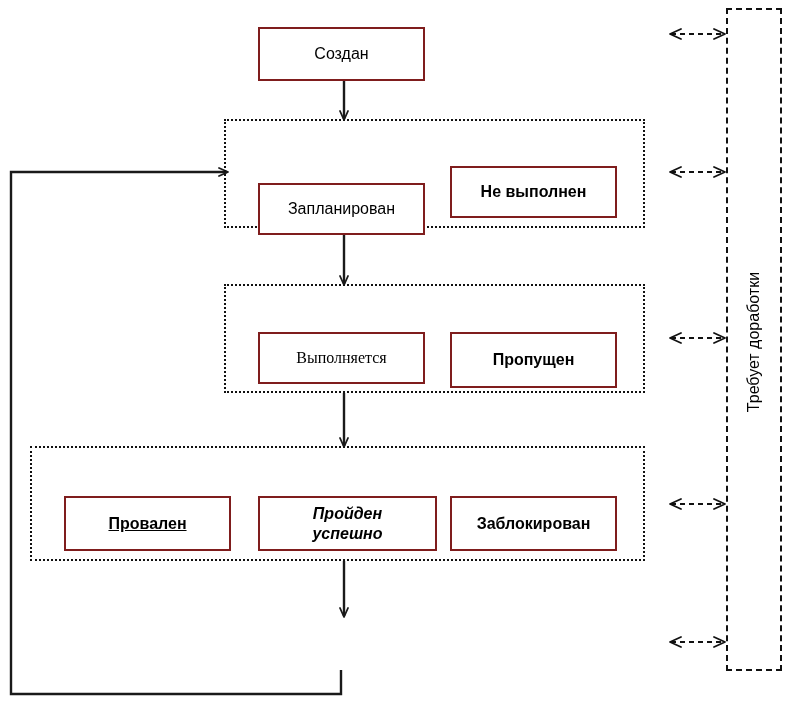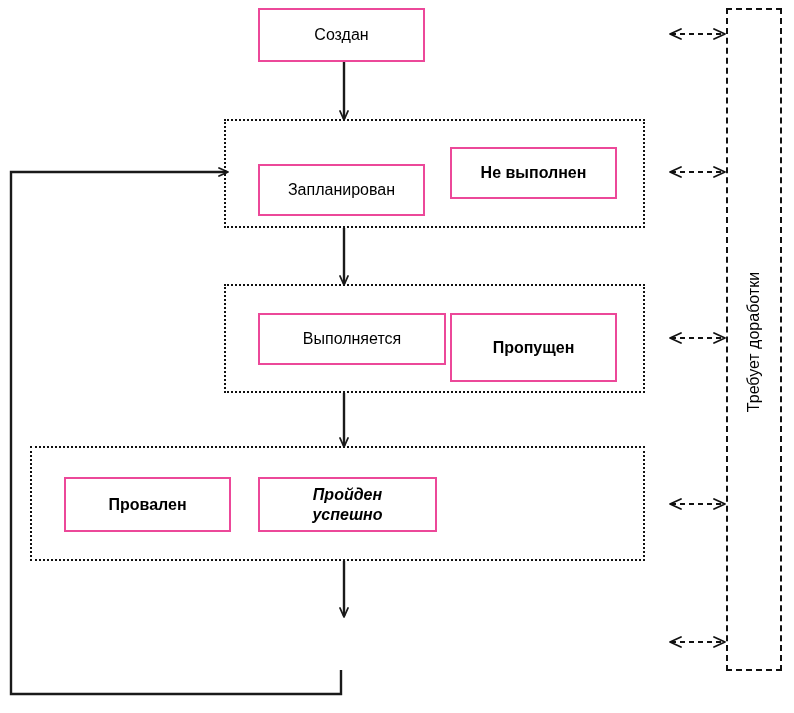--- a/index.html
+++ b/index.html
@@ -18,29 +18,30 @@
   svg.layer {
     position: absolute;
     left: 0; top: 0;
     width: 794px;
     height: 713px;
     pointer-events: none;
   }
   .node {
     position: absolute;
     box-sizing: border-box;
-    border: 2px solid #ec4899;
+    border: 2px solid #7f1d1d;
     background: #ffffff;
     display: flex;
     align-items: center;
     justify-content: center;
     text-align: center;
     color: #000000;
     font-size: 16px;
     line-height: 20px;
+    margin-top: 19px;
   }
   .node.bold { font-weight: bold; text-align: center; }
   .node .label { display: block; padding: 0 6px; white-space: pre-line; }
   .group {
     position: absolute;
     box-sizing: border-box;
     border: 2px dotted #111111;
     background: transparent;
   }
   .rework-box {
@@ -126,35 +127,38 @@
   </div>
 
   <div class="node" style="left:258px; top:164px; width:167px; height:52px;">
     <span class="label">Запланирован</span>
   </div>
 
   <div class="node bold" style="left:450px; top:147px; width:167px; height:52px;">
     <span class="label">Не выполнен</span>
   </div>
 
-  <div class="node" style="left:258px; top:313px; width:188px; height:52px;">
+  <div class="node" style="left:258px; top:313px; width:167px; height:52px;font-family:Liberation Serif, serif;">
     <span class="label">Выполняется</span>
   </div>
 
-  <div class="node bold" style="left:450px; top:313px; width:167px; height:69px;">
+  <div class="node bold" style="left:450px; top:313px; width:167px; height:56px;">
     <span class="label">Пропущен</span>
   </div>
 
-  <div class="node bold" style="left:64px; top:477px; width:167px; height:55px;">
+  <div class="node bold" style="left:64px; top:477px; width:167px; height:55px;text-decoration:underline;">
     <span class="label">Провален</span>
   </div>
 
   <div class="node bold" style="left:258px; top:477px; width:179px; height:55px;font-style:italic;">
     <span class="label">Пройден
 успешно</span>
   </div>
 
+  <div class="node bold" style="left:450px; top:477px; width:167px; height:55px;">
+    <span class="label">Заблокирован</span>
+  </div>
 
 
   <div class="rework-box" style="left:726px; top:8px; width:56px; height:663px;"></div>
   <div class="rework-label" style="left:674px; top:332px; width:160px; height:20px; line-height:20px;">Требует доработки</div>
 
 </div>
 
 </body></html>

